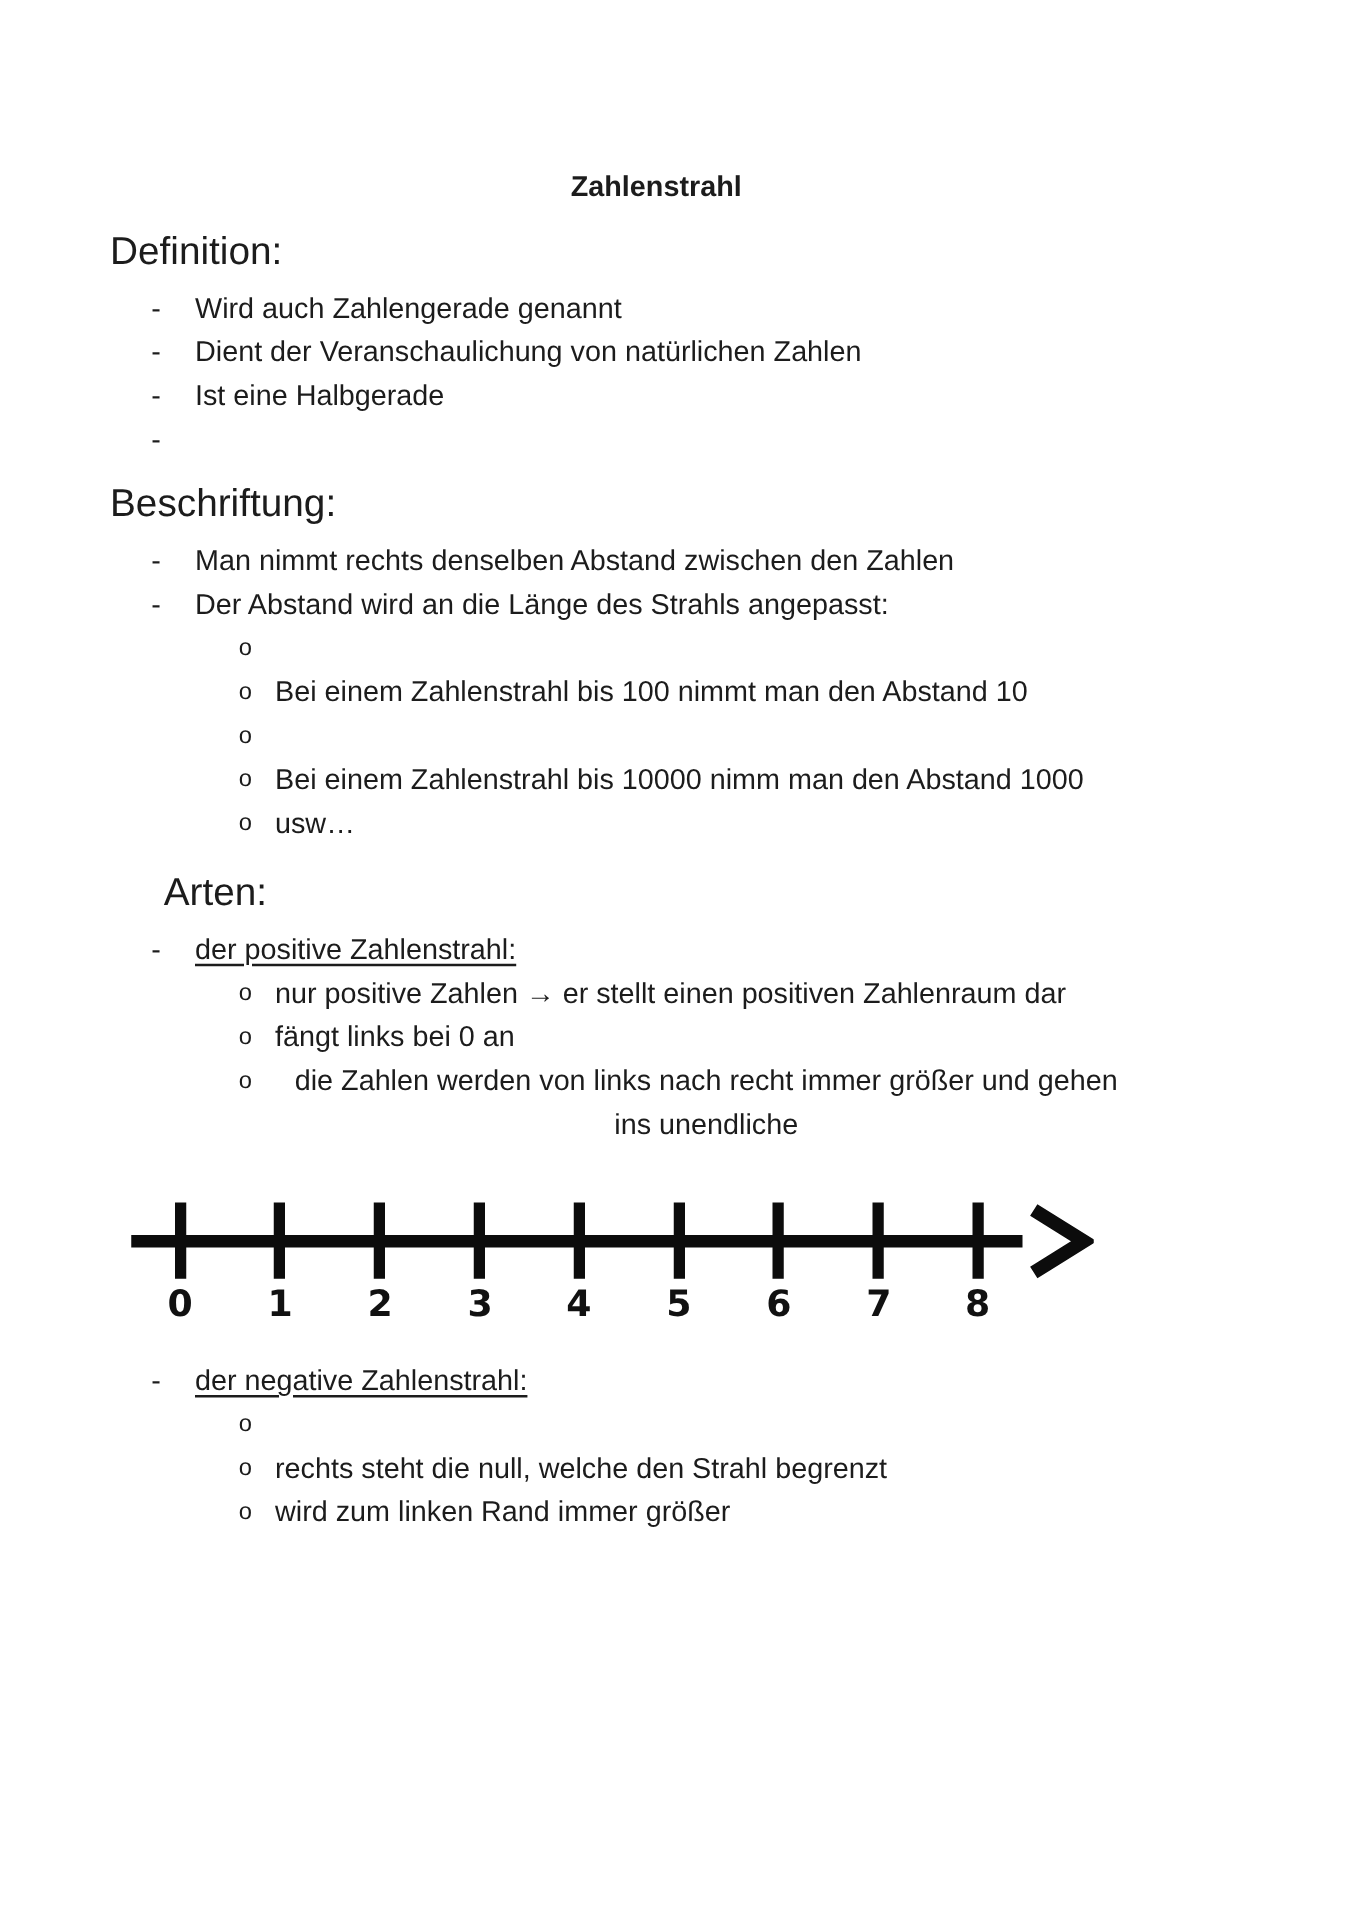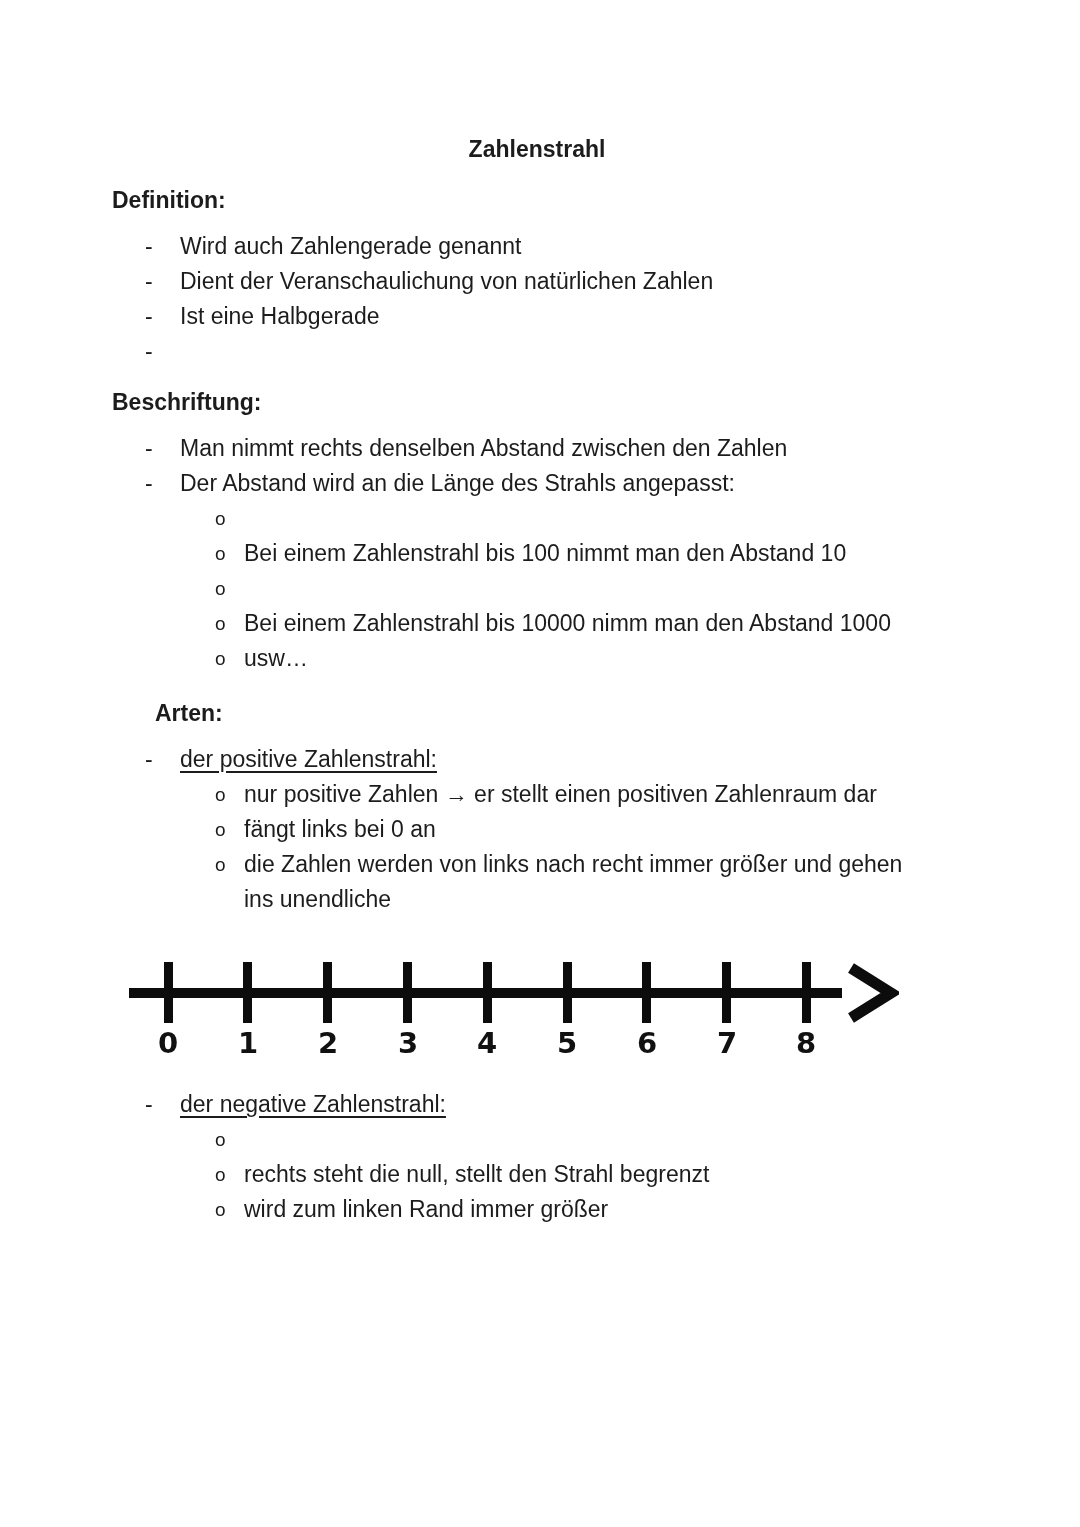--- a/index.html
+++ b/index.html
@@ -1,28 +1,28 @@
 <!DOCTYPE html>
 <html><head>
 <meta charset="utf-8">
 <style>
   html,body { margin:0; padding:0; background:#ffffff; }
   .page {
     position:relative; width:1080px; height:1226px; background:#ffffff;
     font-family:"Liberation Sans", sans-serif; color:#1c1c1c; overflow:hidden;
-    box-sizing:border-box; padding:132px 118px 0 112px;
+    box-sizing:border-box; padding:132px 118px 0 88px;
   }
   .title { font-size:23px; font-weight:bold; text-align:center; line-height:35px; }
-  .heading { font-size:23px; font-weight:bold; line-height:35px; margin-top:16px; }
+  .heading { font-size:31px; font-weight:normal; line-height:35px; margin-top:16px; }
   .heading.arten { margin-top:20px;margin-left:43px; }
   .list { margin-top:11px; }
   .li1, .li2 { display:flex; font-size:23px; line-height:35px; }
   .m1 { flex:0 0 68px; padding-left:33px; box-sizing:border-box; }
   .m2 { flex:0 0 132px; padding-left:103px; box-sizing:border-box; font-size:19px; }
-  .t  { display:block; }
+  .t  { display:block;text-align:center; }
   .w750 { max-width:750px; }
   .w690 { max-width:690px; }
   .ul { text-decoration:underline; text-underline-offset:4px; }
 
   
   .fig1 { position:relative; height:115px; margin:30px 0 25px 17px; width:780px; }
   .f1-line { position:absolute; left:0; top:41px; width:713px; height:10px; background:#0c0c0c; }
   .f1-tick { position:absolute; top:15px; width:9px; height:61px; background:#0c0c0c; }
   .f1-arrow { position:absolute; left:714px; top:15px; }
   .f1-lab { position:absolute; top:79px; width:60px; text-align:center;
@@ -145,21 +145,21 @@
   <div class="list">
     <div class="li1">
       <span class="m1">-</span>
       <span class="t ul">der negative Zahlenstrahl:</span>
     </div>
     <div class="li2">
       <span class="m2">o</span>
     </div>
     <div class="li2">
       <span class="m2">o</span>
-      <span class="t">rechts steht die null, stellt den Strahl begrenzt</span>
+      <span class="t">rechts steht die null, welche den Strahl begrenzt</span>
     </div>
     <div class="li2">
       <span class="m2">o</span>
       <span class="t">wird zum linken Rand immer größer</span>
     </div>
   </div>
 
   <div class="fig2">
     <div class="f2-line"></div>
     <div class="f2-arrowhead"></div>

